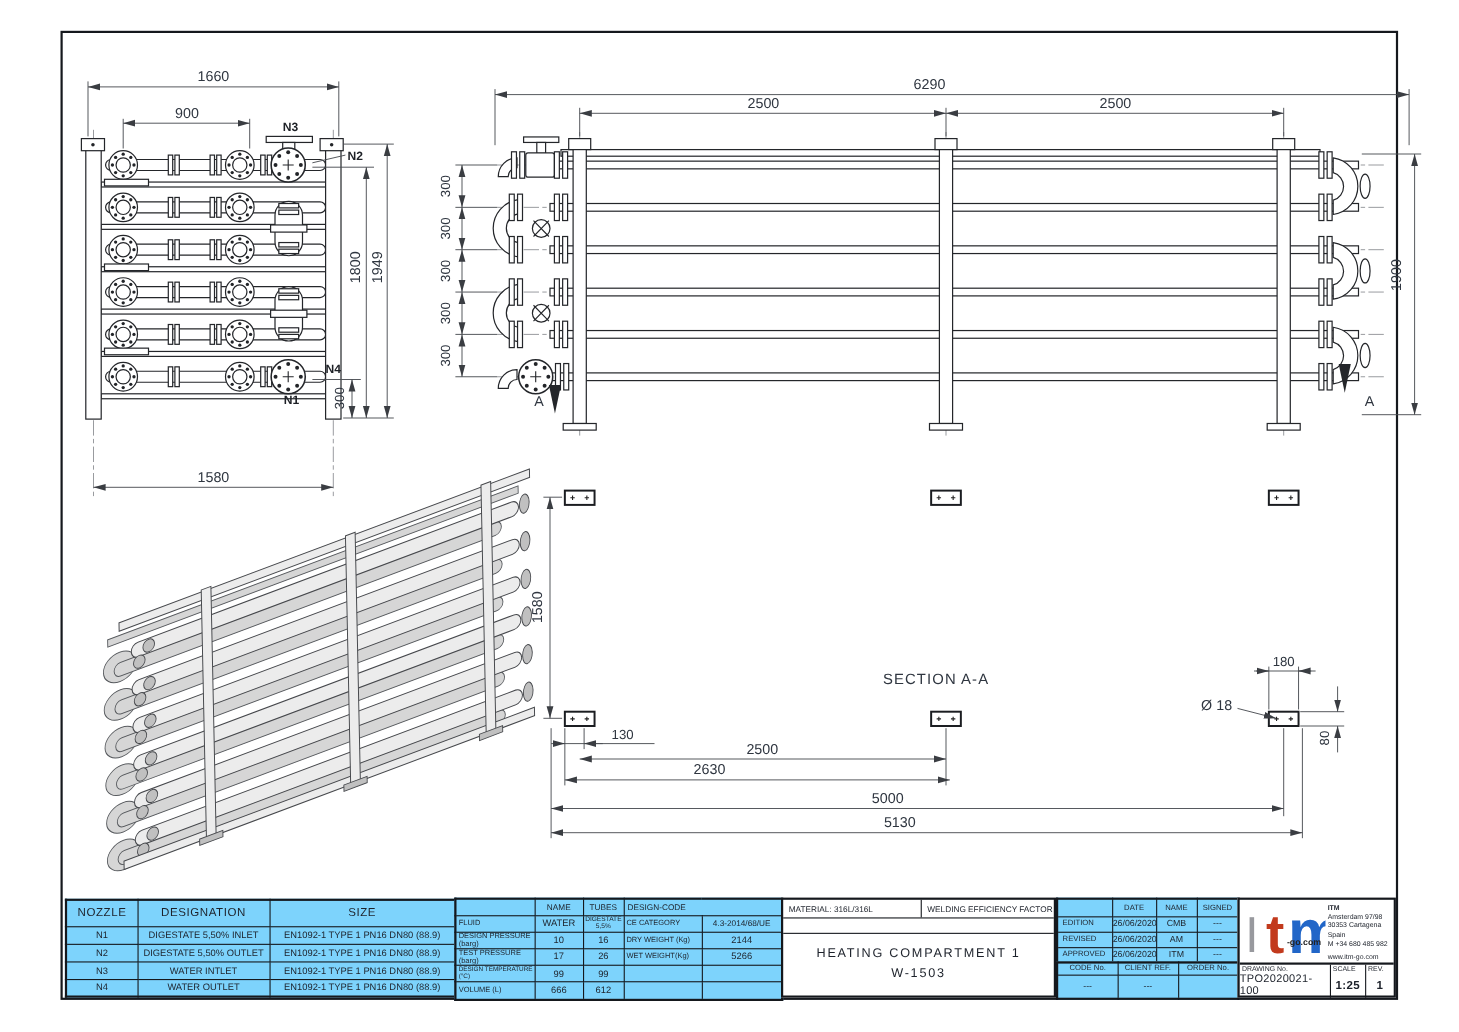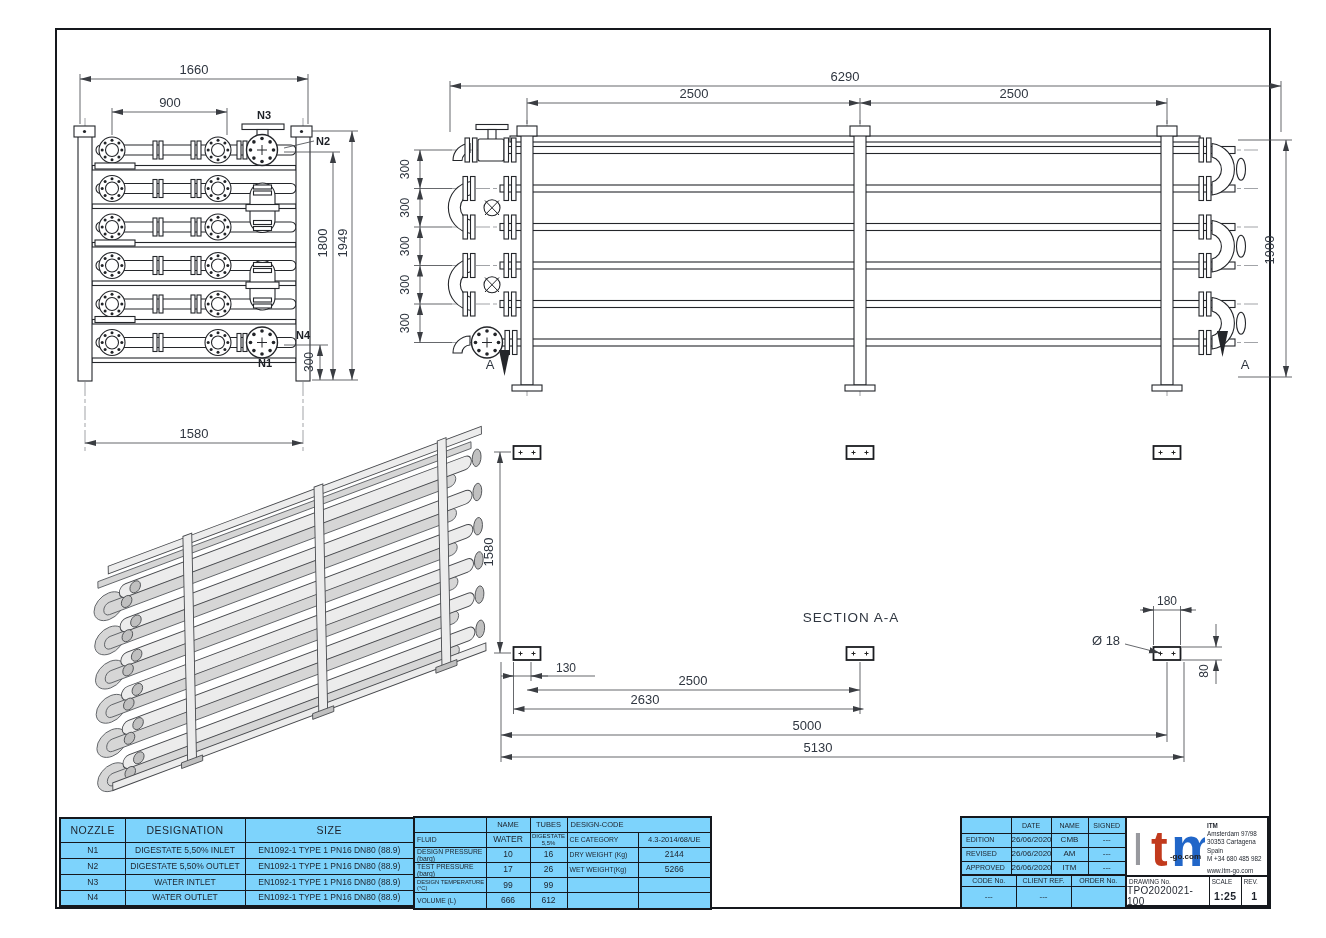--- a/index.html
+++ b/index.html
@@ -536,20 +536,31 @@
     <tr style="height:16px">
       <td class="spl">VOLUME (L)</td>
       <td class="spv">666</td>
       <td class="spv">612</td>
       <td class="spl"></td>
       <td class="spv"></td>
     </tr>
   </tbody>
     </table>
 
+  <div class="blk" style="left:710px;top:816px;width:250px;height:91px;">
+    <div class="cb-top">
+      <div class="cb-mat">MATERIAL: 316L/316L</div>
+      <div class="cb-weld">WELDING EFFICIENCY FACTOR</div>
+    </div>
+    <div class="cb-gap"></div>
+    <div class="cb-title">
+      <div>HEATING COMPARTMENT 1</div>
+      <div>W-1503</div>
+    </div>
+  </div>
 
   <table class="tb ap" style="left:960px;top:816px;width:165px;height:58px;">
     <colgroup>
         <col style="width:50px">
         <col style="width:40px">
         <col style="width:37px">
         <col style="width:38px">
       </colgroup>
     <tbody>
         <tr style="height:16px">

